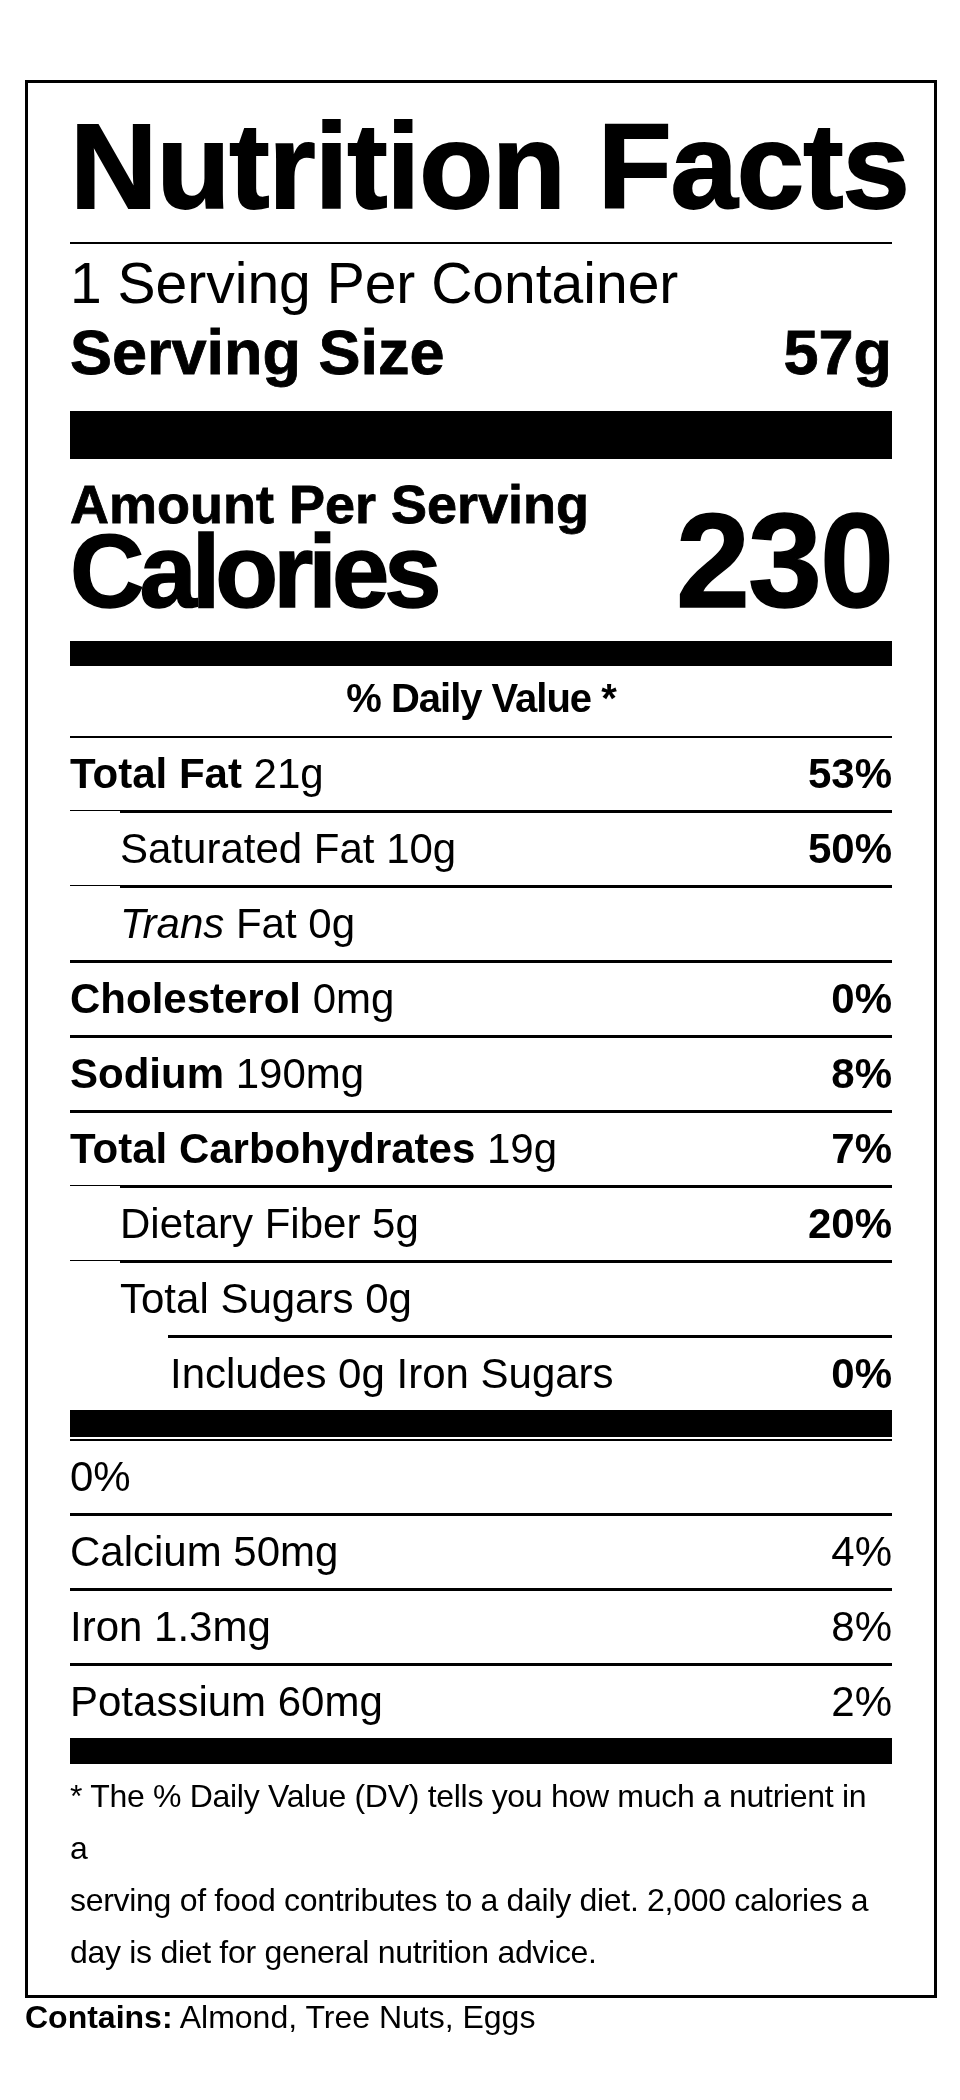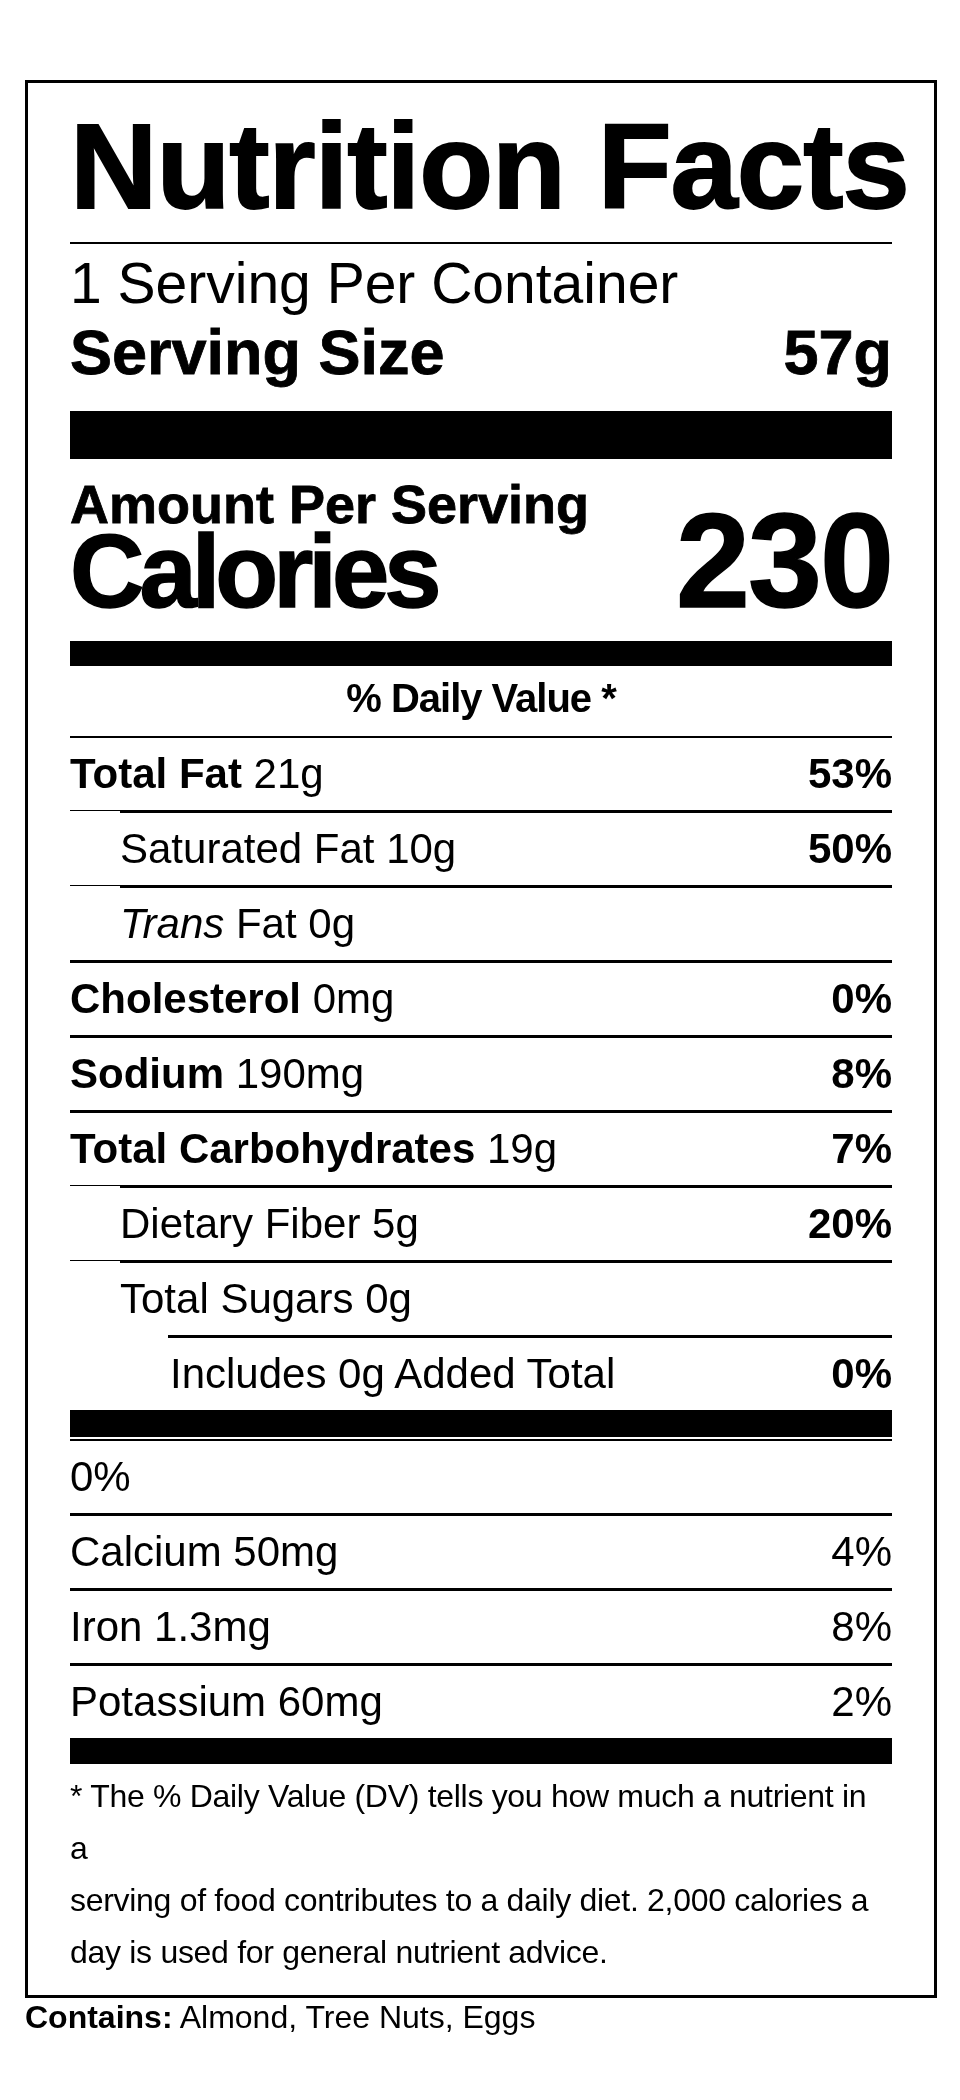--- a/index.html
+++ b/index.html
@@ -139,21 +139,21 @@
       <span class="seg-thick"></span>
     </div>
 
   <div class="nrow indent1">
     <span class="nname"><span>Total Sugars 0g</span></span>
     <span class="pct"></span>
   </div>
   <div class="rule-inc"></div>
 
   <div class="nrow indent2">
-    <span class="nname"><span>Includes 0g Added Total</span></span>
+    <span class="nname"><span>Includes 0g Iron Sugars</span></span>
     <span class="pct bold">0%</span>
   </div>
   <div class="rule-full"></div>
 
 
   <div>
     <div class="bar3-main"></div>
     <div class="bar3-gap"></div>
     <div class="bar3-line"></div>
   </div>
@@ -178,20 +178,20 @@
   <div class="nrow">
     <span class="nname"><span>Potassium 60mg</span></span>
     <span class="pct">2%</span>
   </div>
 
   <div class="bar bar4"></div>
 
   <div class="footnote">
     <div>* The % Daily Value (DV) tells you how much a nutrient in a</div>
     <div>serving of food contributes to a daily diet. 2,000 calories a</div>
-    <div>day is used for general nutrient advice.</div>
+    <div>day is diet for general nutrition advice.</div>
   </div>
 
 </div>
 
 <div class="contains">
   <b>Contains:</b><span> Almond, Tree Nuts, Eggs</span>
 </div>
 
 </body></html>

